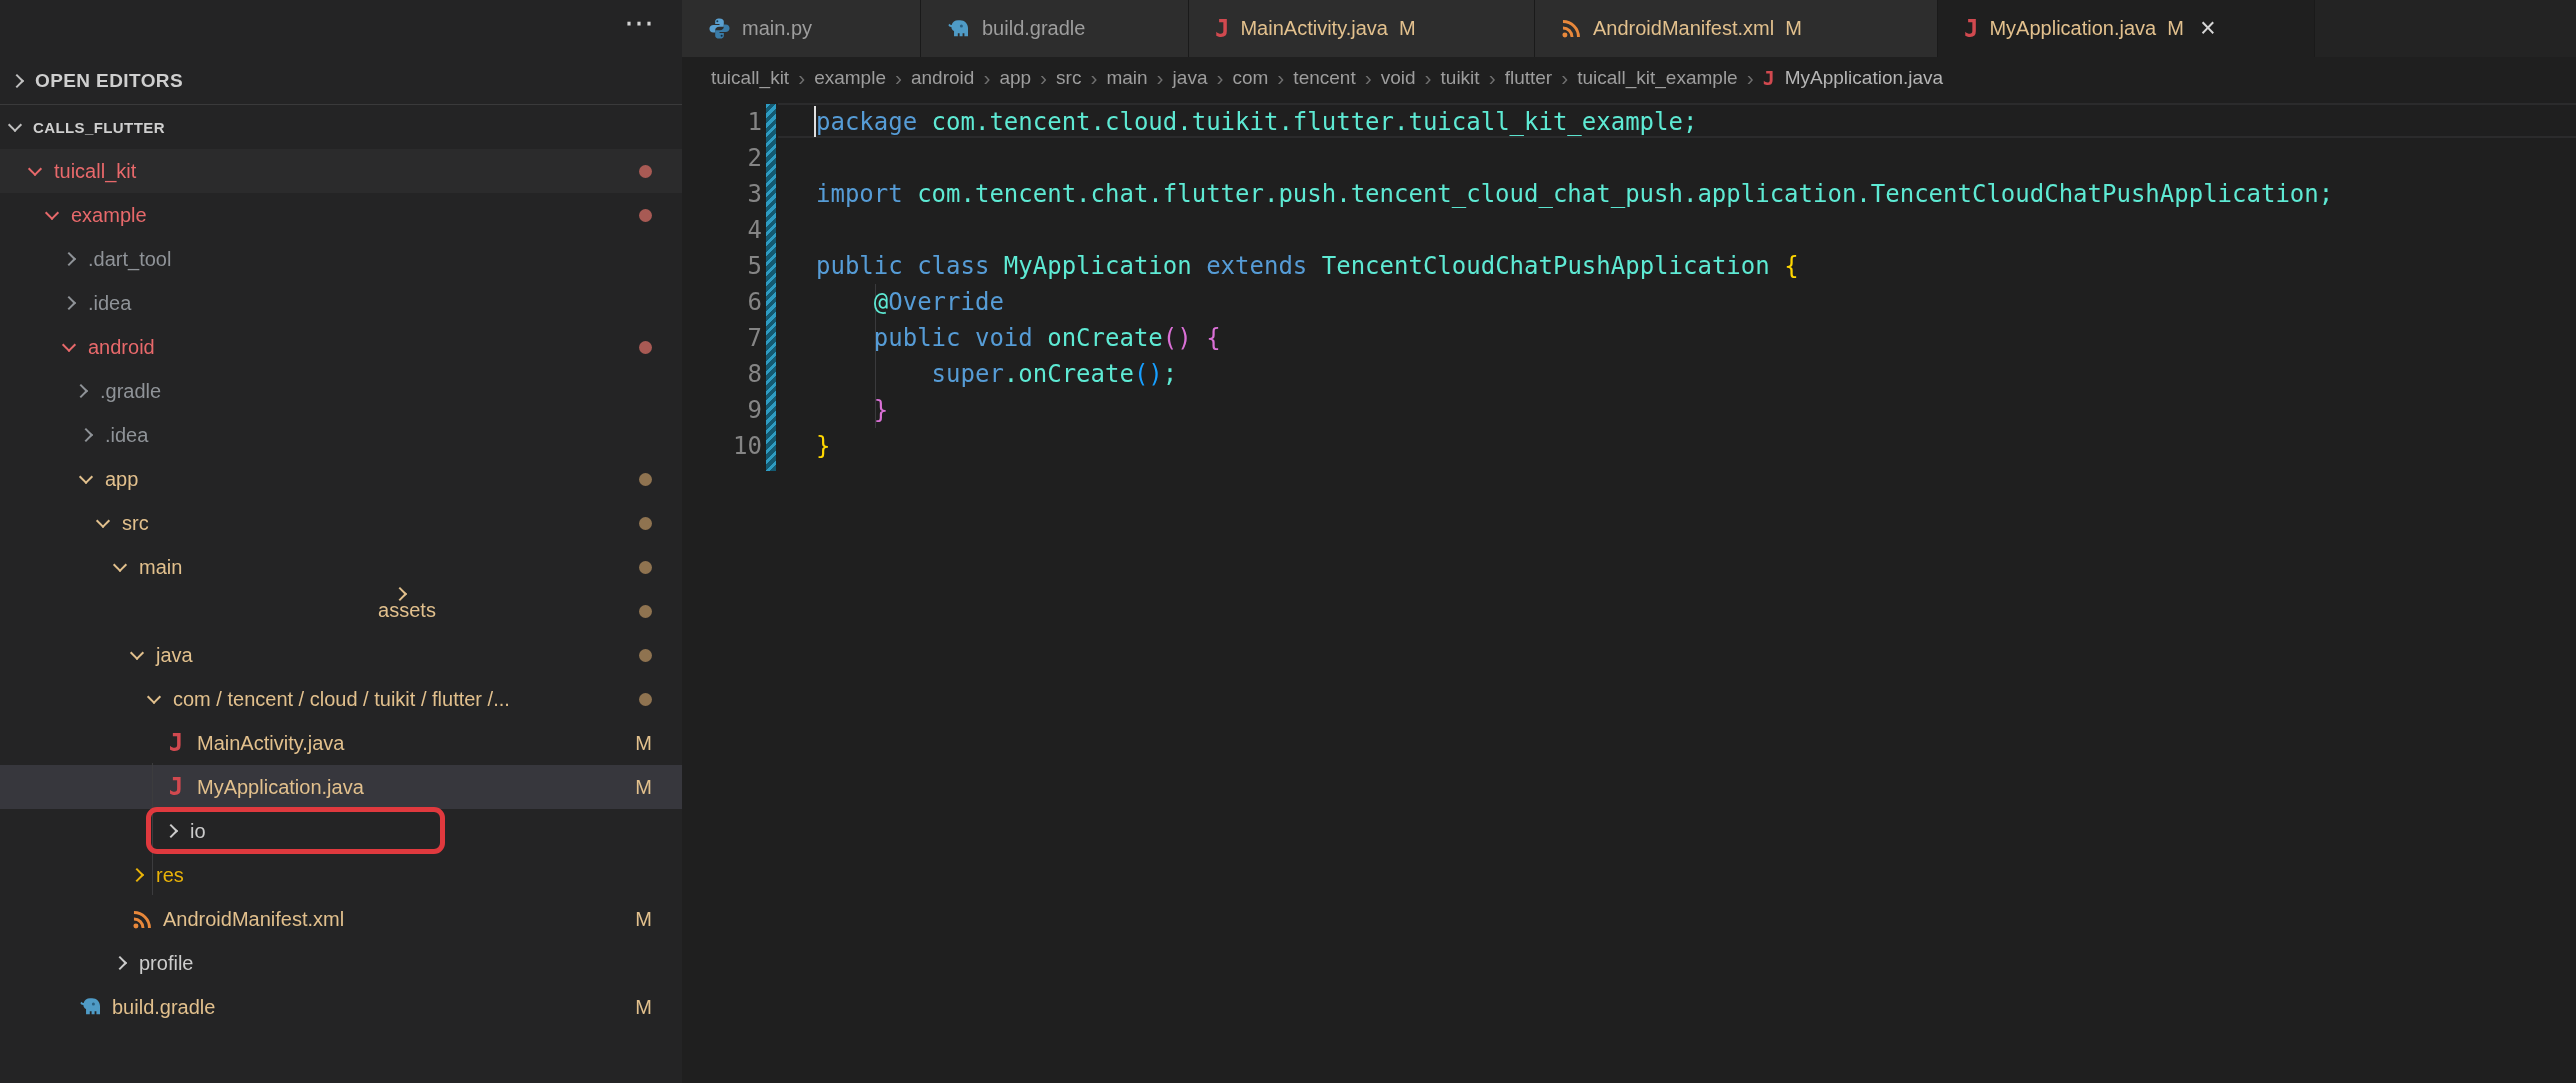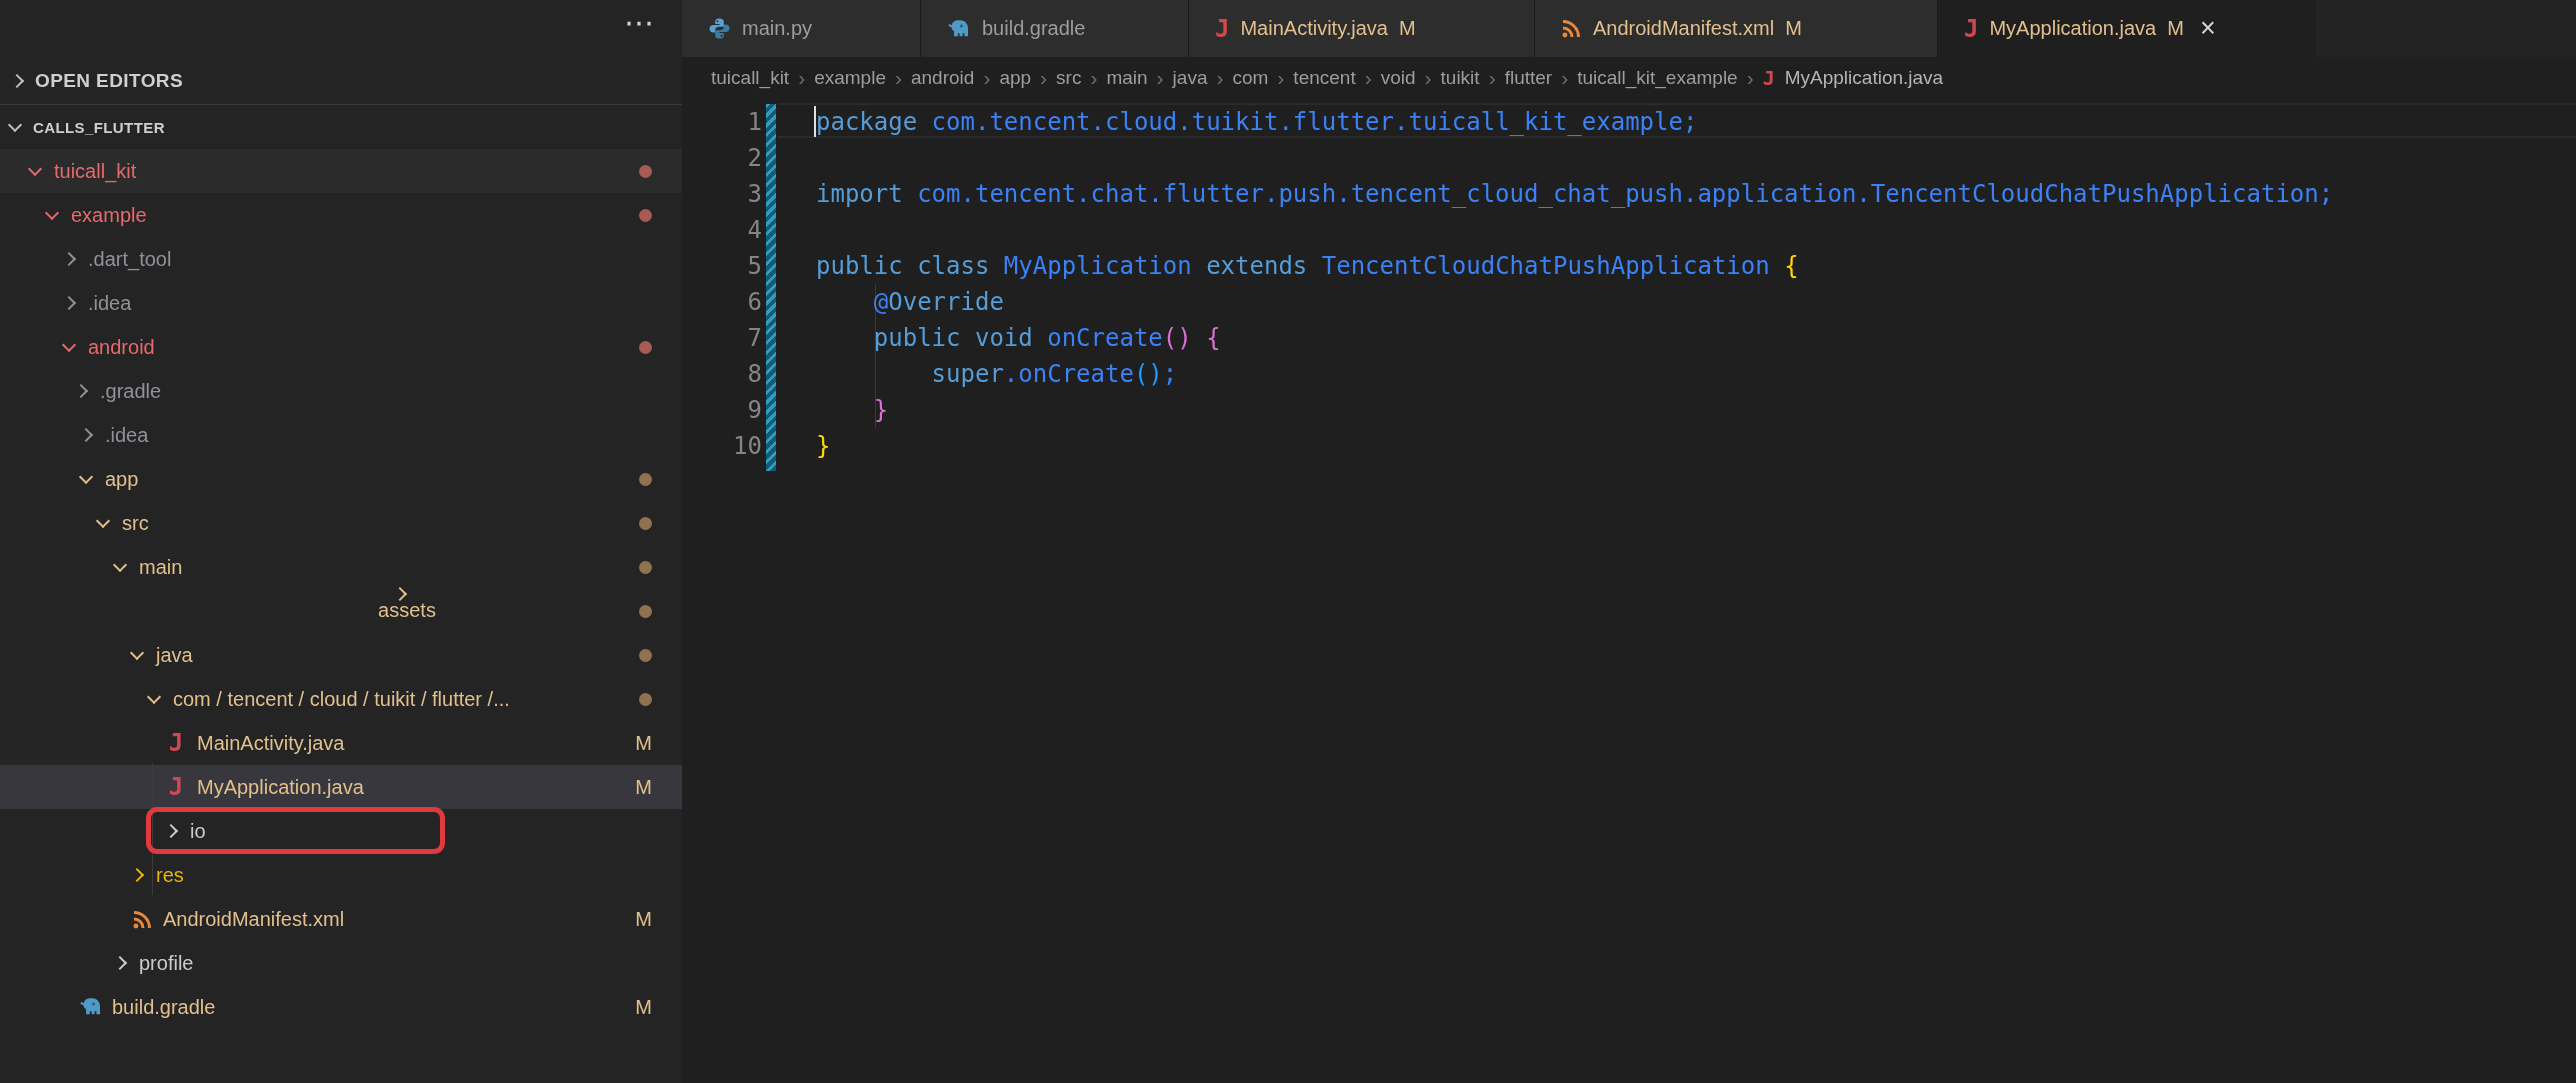--- a/index.html
+++ b/index.html
@@ -54,21 +54,21 @@
   .curline{position:absolute;left:96px;right:0;top:4px;height:35px;
            border-top:2px solid #2b2b2c;border-bottom:2px solid #2b2b2c;}
   .changebar{position:absolute;left:84px;top:5px;width:10px;height:367px;
              background:repeating-linear-gradient(135deg,#2e9cc3 0 3px,#135a72 3px 7px);}
   .iguide{position:absolute;left:193px;top:185px;width:1px;height:144px;background:#3a3a3c;}
   .cursor{position:absolute;left:132px;top:7px;width:2px;height:31px;background:#e0e0e0;}
   #lines{position:absolute;top:5px;left:0;right:0;}
   .cl{display:flex;height:36px;line-height:36px;}
   .cl .num{width:80px;flex:none;text-align:right;color:#858585;}
   .cl .code{margin-left:54px;white-space:pre;}
-  .kw{color:#569cd6;} .tx{color:#3b82f6;} .b1{color:#ffd700;} .b2{color:#da70d6;} .b3{color:#179fff;}
+  .kw{color:#569cd6;} .tx{color:#5eead4;} .b1{color:#ffd700;} .b2{color:#da70d6;} .b3{color:#179fff;}
   svg{display:block;}
 </style>
 </head>
 <body>
 
 <div class="app">
 
   <aside class="sidebar">
     <div class="more">⋯</div>
     <div class="sb-row open-editors">

